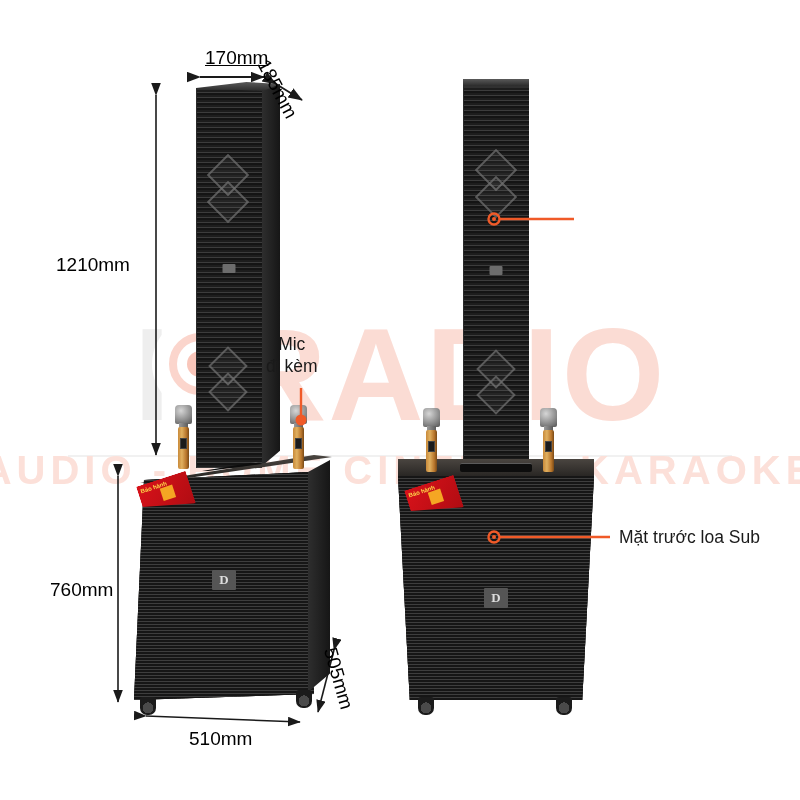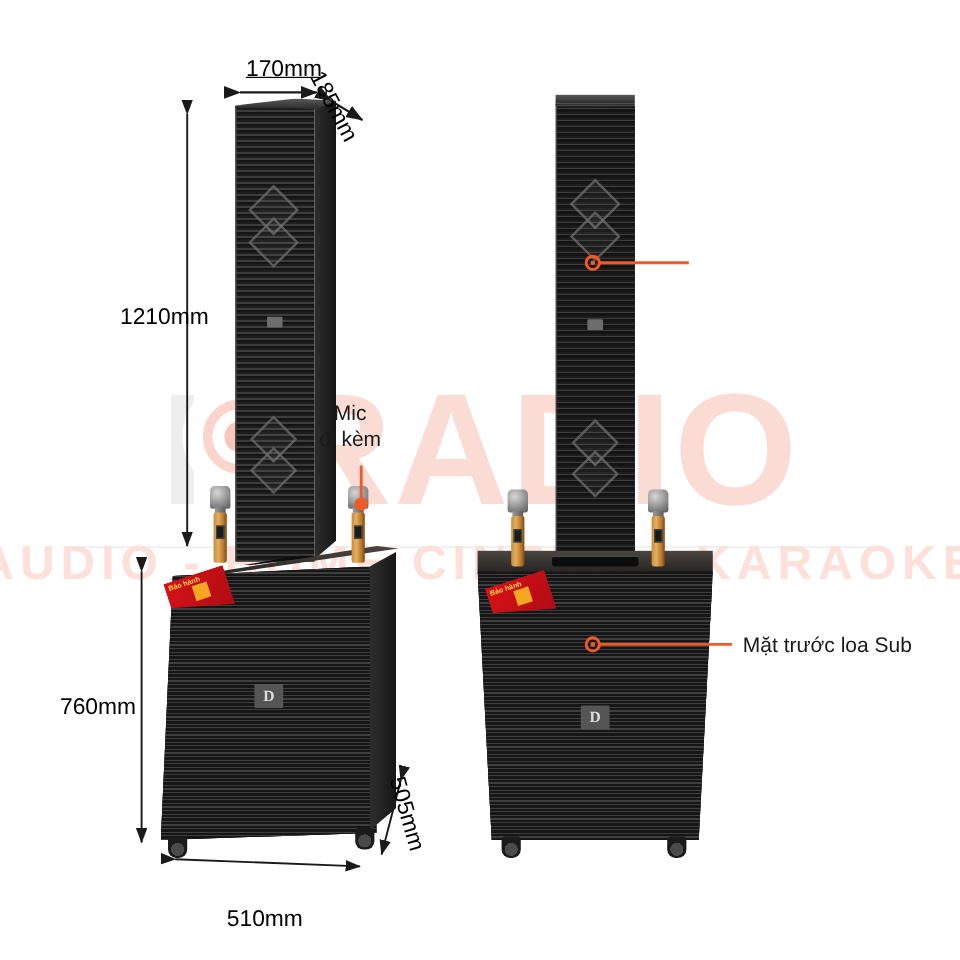--- a/index.html
+++ b/index.html
@@ -354,23 +354,23 @@
     <circle cx="494" cy="219" r="2" fill="#f05a28"></circle>
     <line x1="500" y1="219" x2="574" y2="219" stroke="#f05a28" stroke-width="2.4"></line>
 
     <circle cx="494" cy="537" r="5.5" fill="none" stroke="#f05a28" stroke-width="2.4"></circle>
     <circle cx="494" cy="537" r="2" fill="#f05a28"></circle>
     <line x1="500" y1="537" x2="610" y2="537" stroke="#f05a28" stroke-width="2.4"></line>
   </svg>
 
   <div class="dim-label" style="left:205px;top:47px;text-decoration:underline;">170mm</div>
   <div class="dim-label" style="left:272px;top:56px;transform:rotate(62deg);transform-origin:left top;">185mm</div>
-  <div class="dim-label" style="left:56px;top:254px;font-weight:normal;margin-left:44px;">1210mm</div>
+  <div class="dim-label" style="left:56px;top:254px;font-weight:normal;">1210mm</div>
   <div class="dim-label" style="left:50px;top:579px;">760mm</div>
-  <div class="dim-label" style="left:189px;top:728px;margin-top:28px;">510mm</div>
+  <div class="dim-label" style="left:189px;top:728px;">510mm</div>
   <div class="dim-label" style="left:340px;top:645px;transform:rotate(74deg);transform-origin:left top;">505mm</div>
 
   <div class="callout-mic" style="left:266px;top:334px;">
     <div>Mic</div>
     <div>đi kèm</div>
   </div>
   <div class="callout-label" style="left:619px;top:527px;">Mặt trước loa Sub</div>
 
 </div>
 

